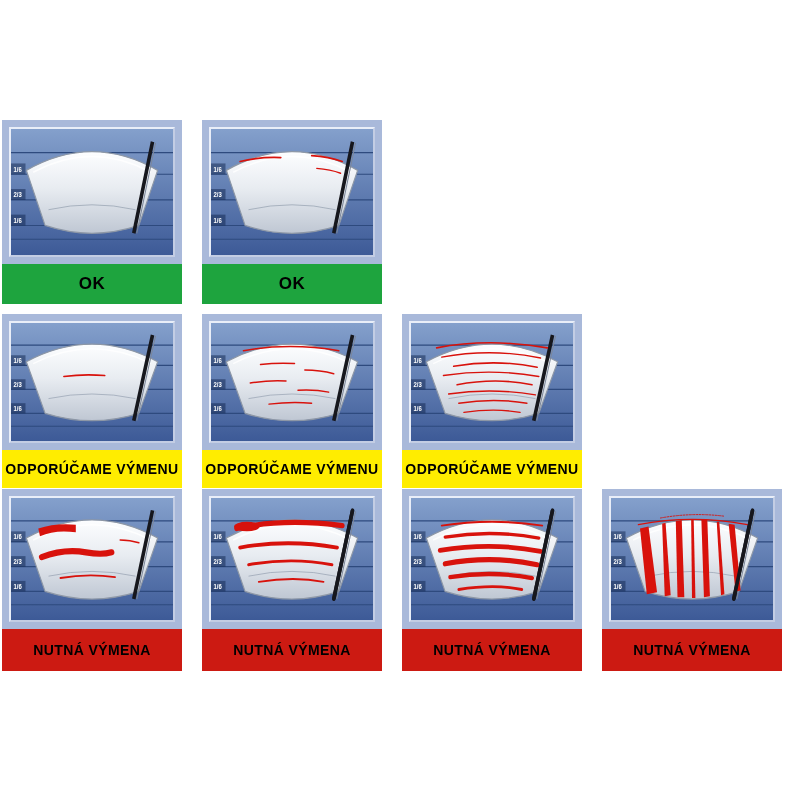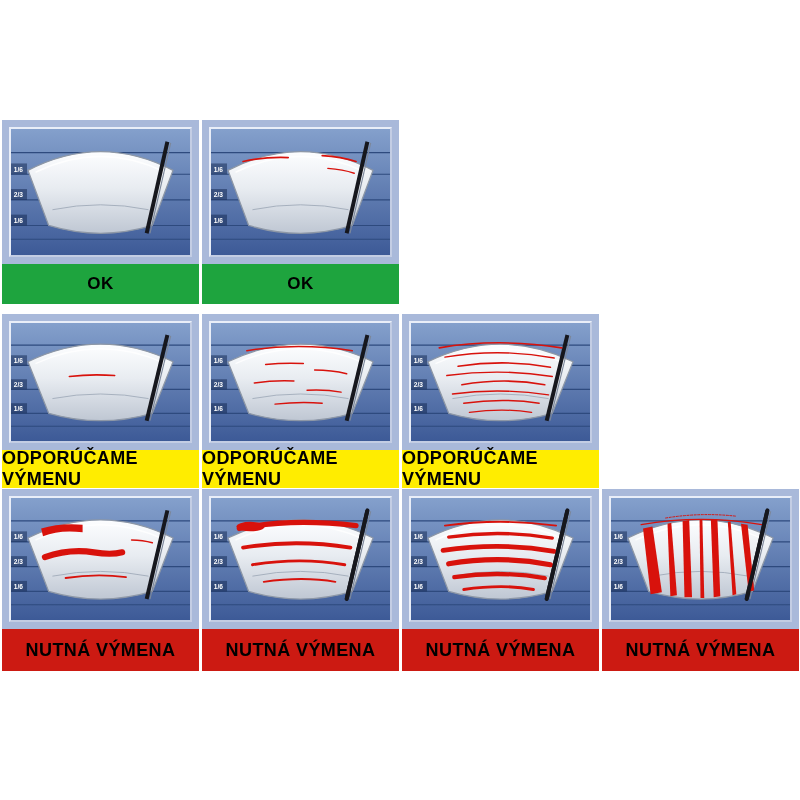--- a/index.html
+++ b/index.html
@@ -1,40 +1,40 @@
 <!DOCTYPE html>
 <html><head>
 <meta charset="utf-8">
 <style>
   html,body{margin:0;padding:0;}
   body{
     width:800px;height:800px;position:relative;background:#ffffff;
     font-family:"Liberation Sans", sans-serif;
   }
   .stage{position:absolute;inset:0;}
-  .cell{position:absolute;width:197px;}
+  .cell{position:absolute;width:180px;}
   .imgbox{
     box-sizing:border-box;width:100%;
     background:var(--cellbg,#a9b9da);
     padding:7px;
   }
   .panel{
     box-sizing:border-box;width:100%;height:100%;
     border:2px solid;
     border-color:#e9eef8 #c3cde4 #c3cde4 #e9eef8;
     background:#3f5c99;
     position:relative;overflow:hidden;
   }
   .panel svg{display:block;width:100%;height:100%;}
   .bar{
     width:100%;display:flex;align-items:center;justify-content:center;
     font-weight:bold;color:#000;letter-spacing:.4px;
   }
   .bar.big{font-size:17px;}
-  .bar.small{font-size:18px;}
+  .bar.small{font-size:14px;}
   .scaletxt{fill:var(--scaletext,#fff);font:bold 7px "Liberation Sans",sans-serif;}
   .streaks path{stroke:var(--streak,#d8120c);}
   .streaks .fillshape{fill:var(--streak,#d8120c);stroke:none;}
   .streaks ellipse{fill:var(--streak,#d8120c);}
   .blade{stroke:var(--blade,#16171d);}
 </style>
 </head>
 <body style="--streak: #d8120c; --blade: #16171d; --cellbg: #a9b9da; --scaletext: #ffffff;">
 
 <svg width="0" height="0" style="position:absolute" aria-hidden="true">

